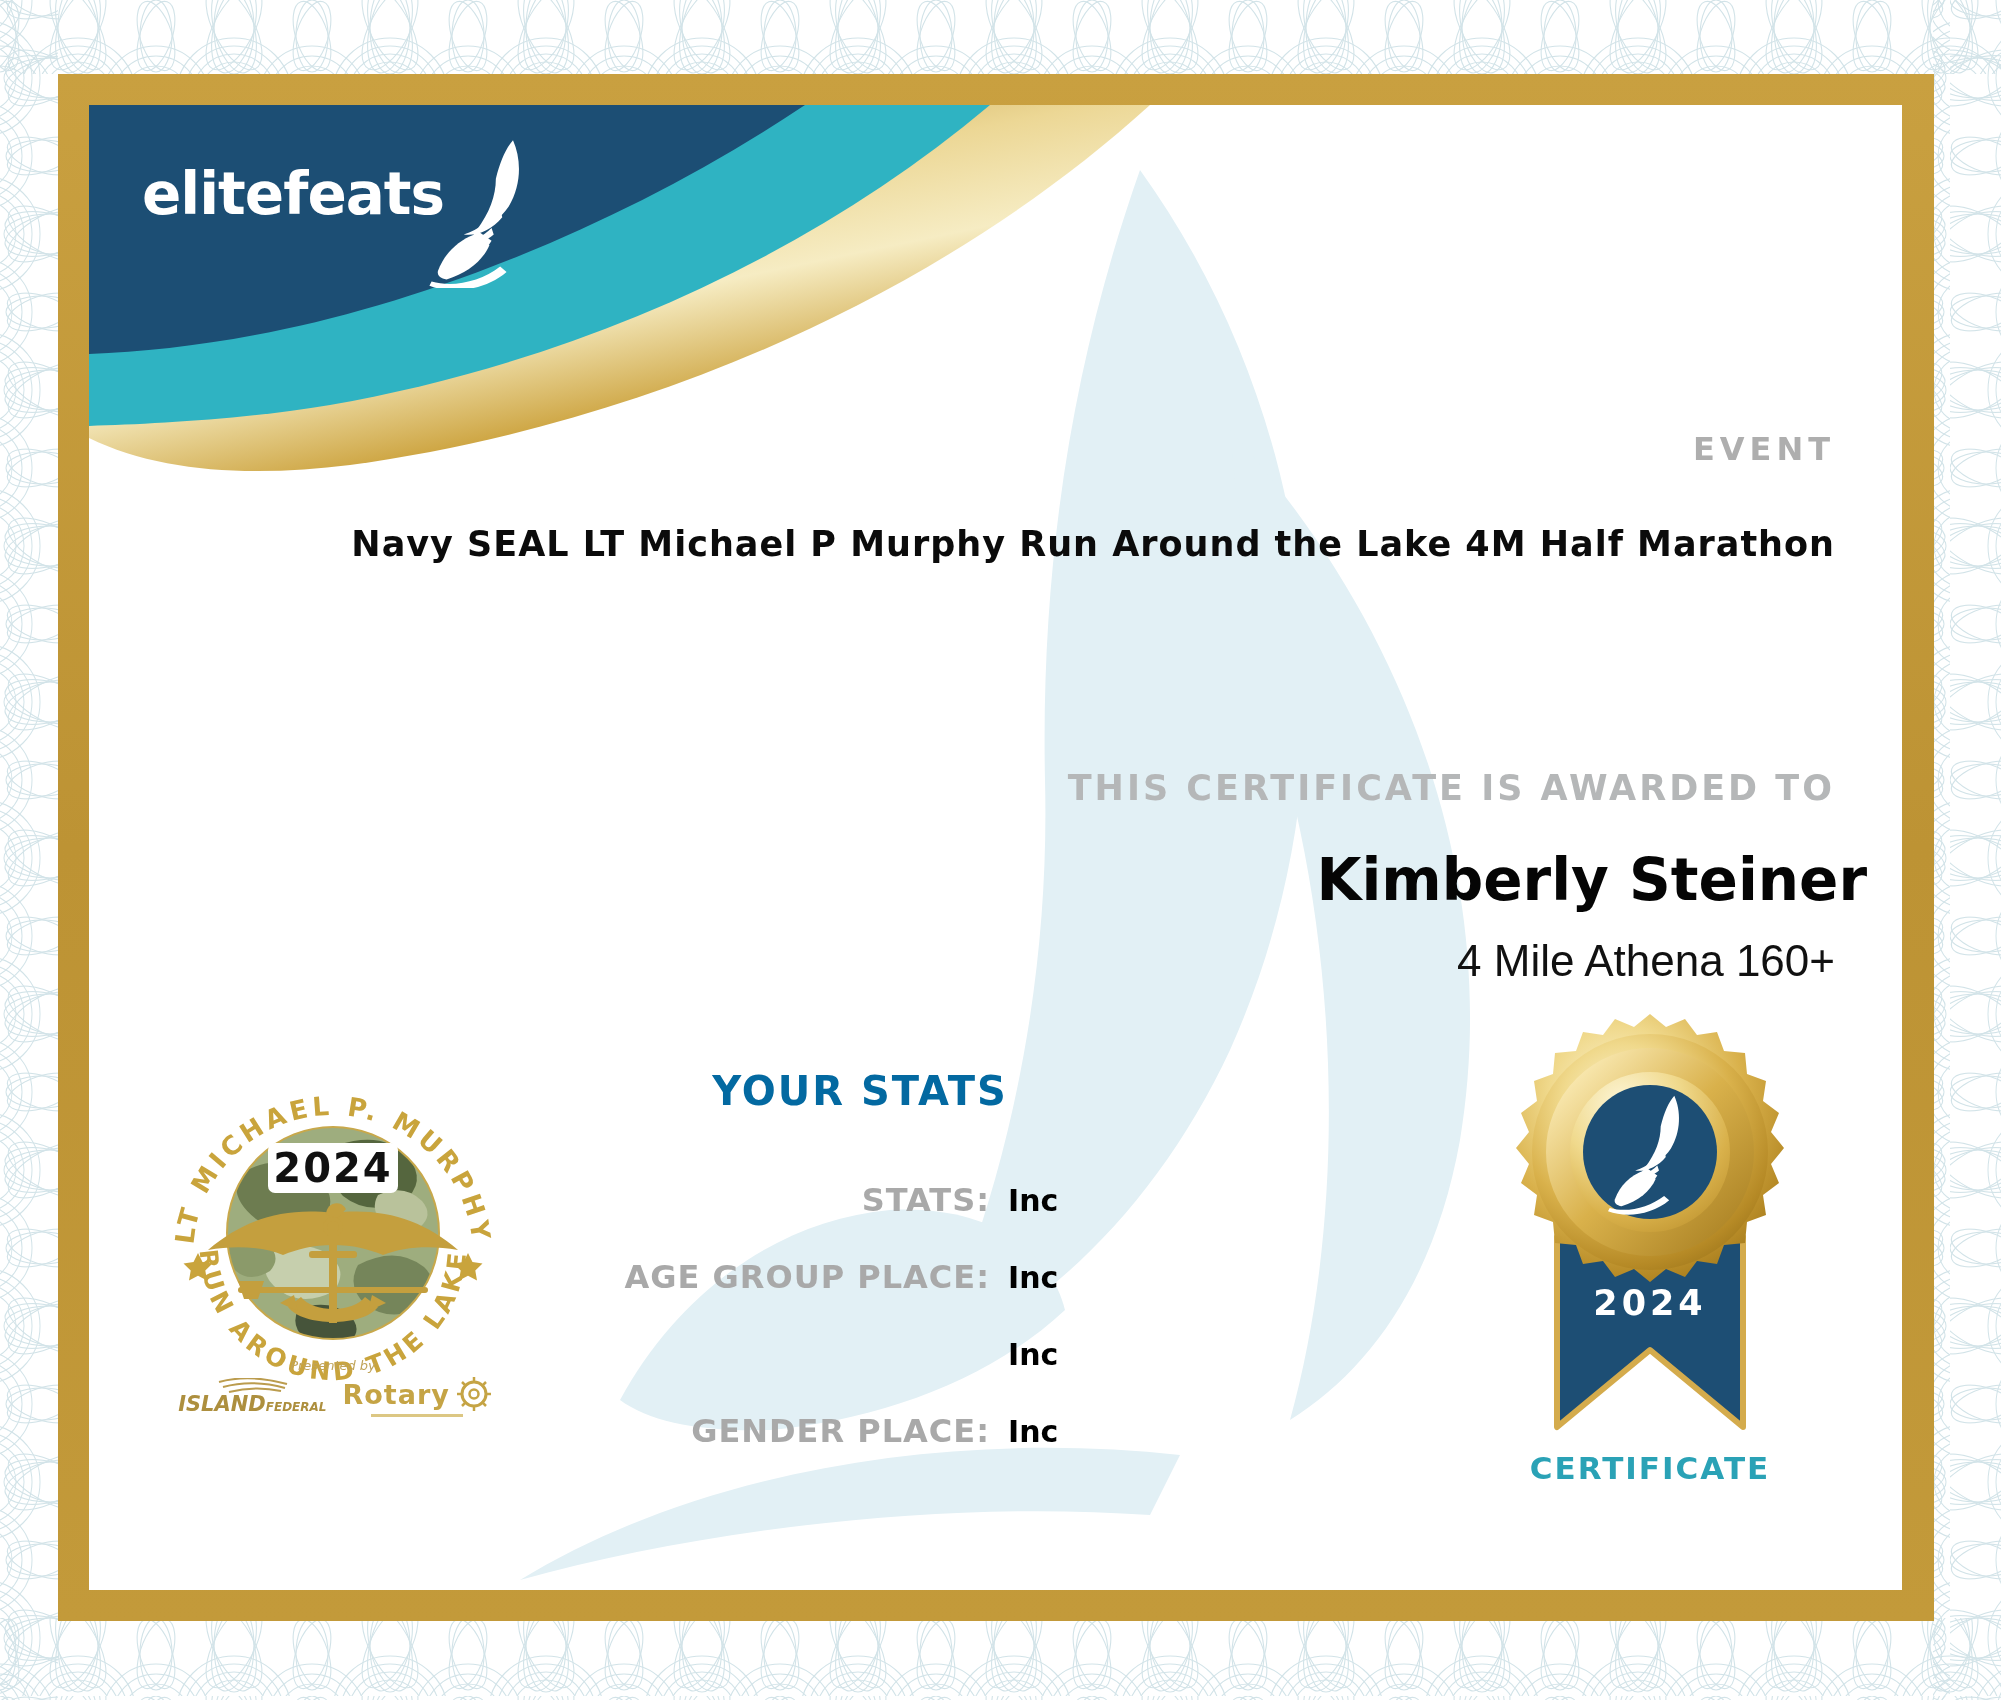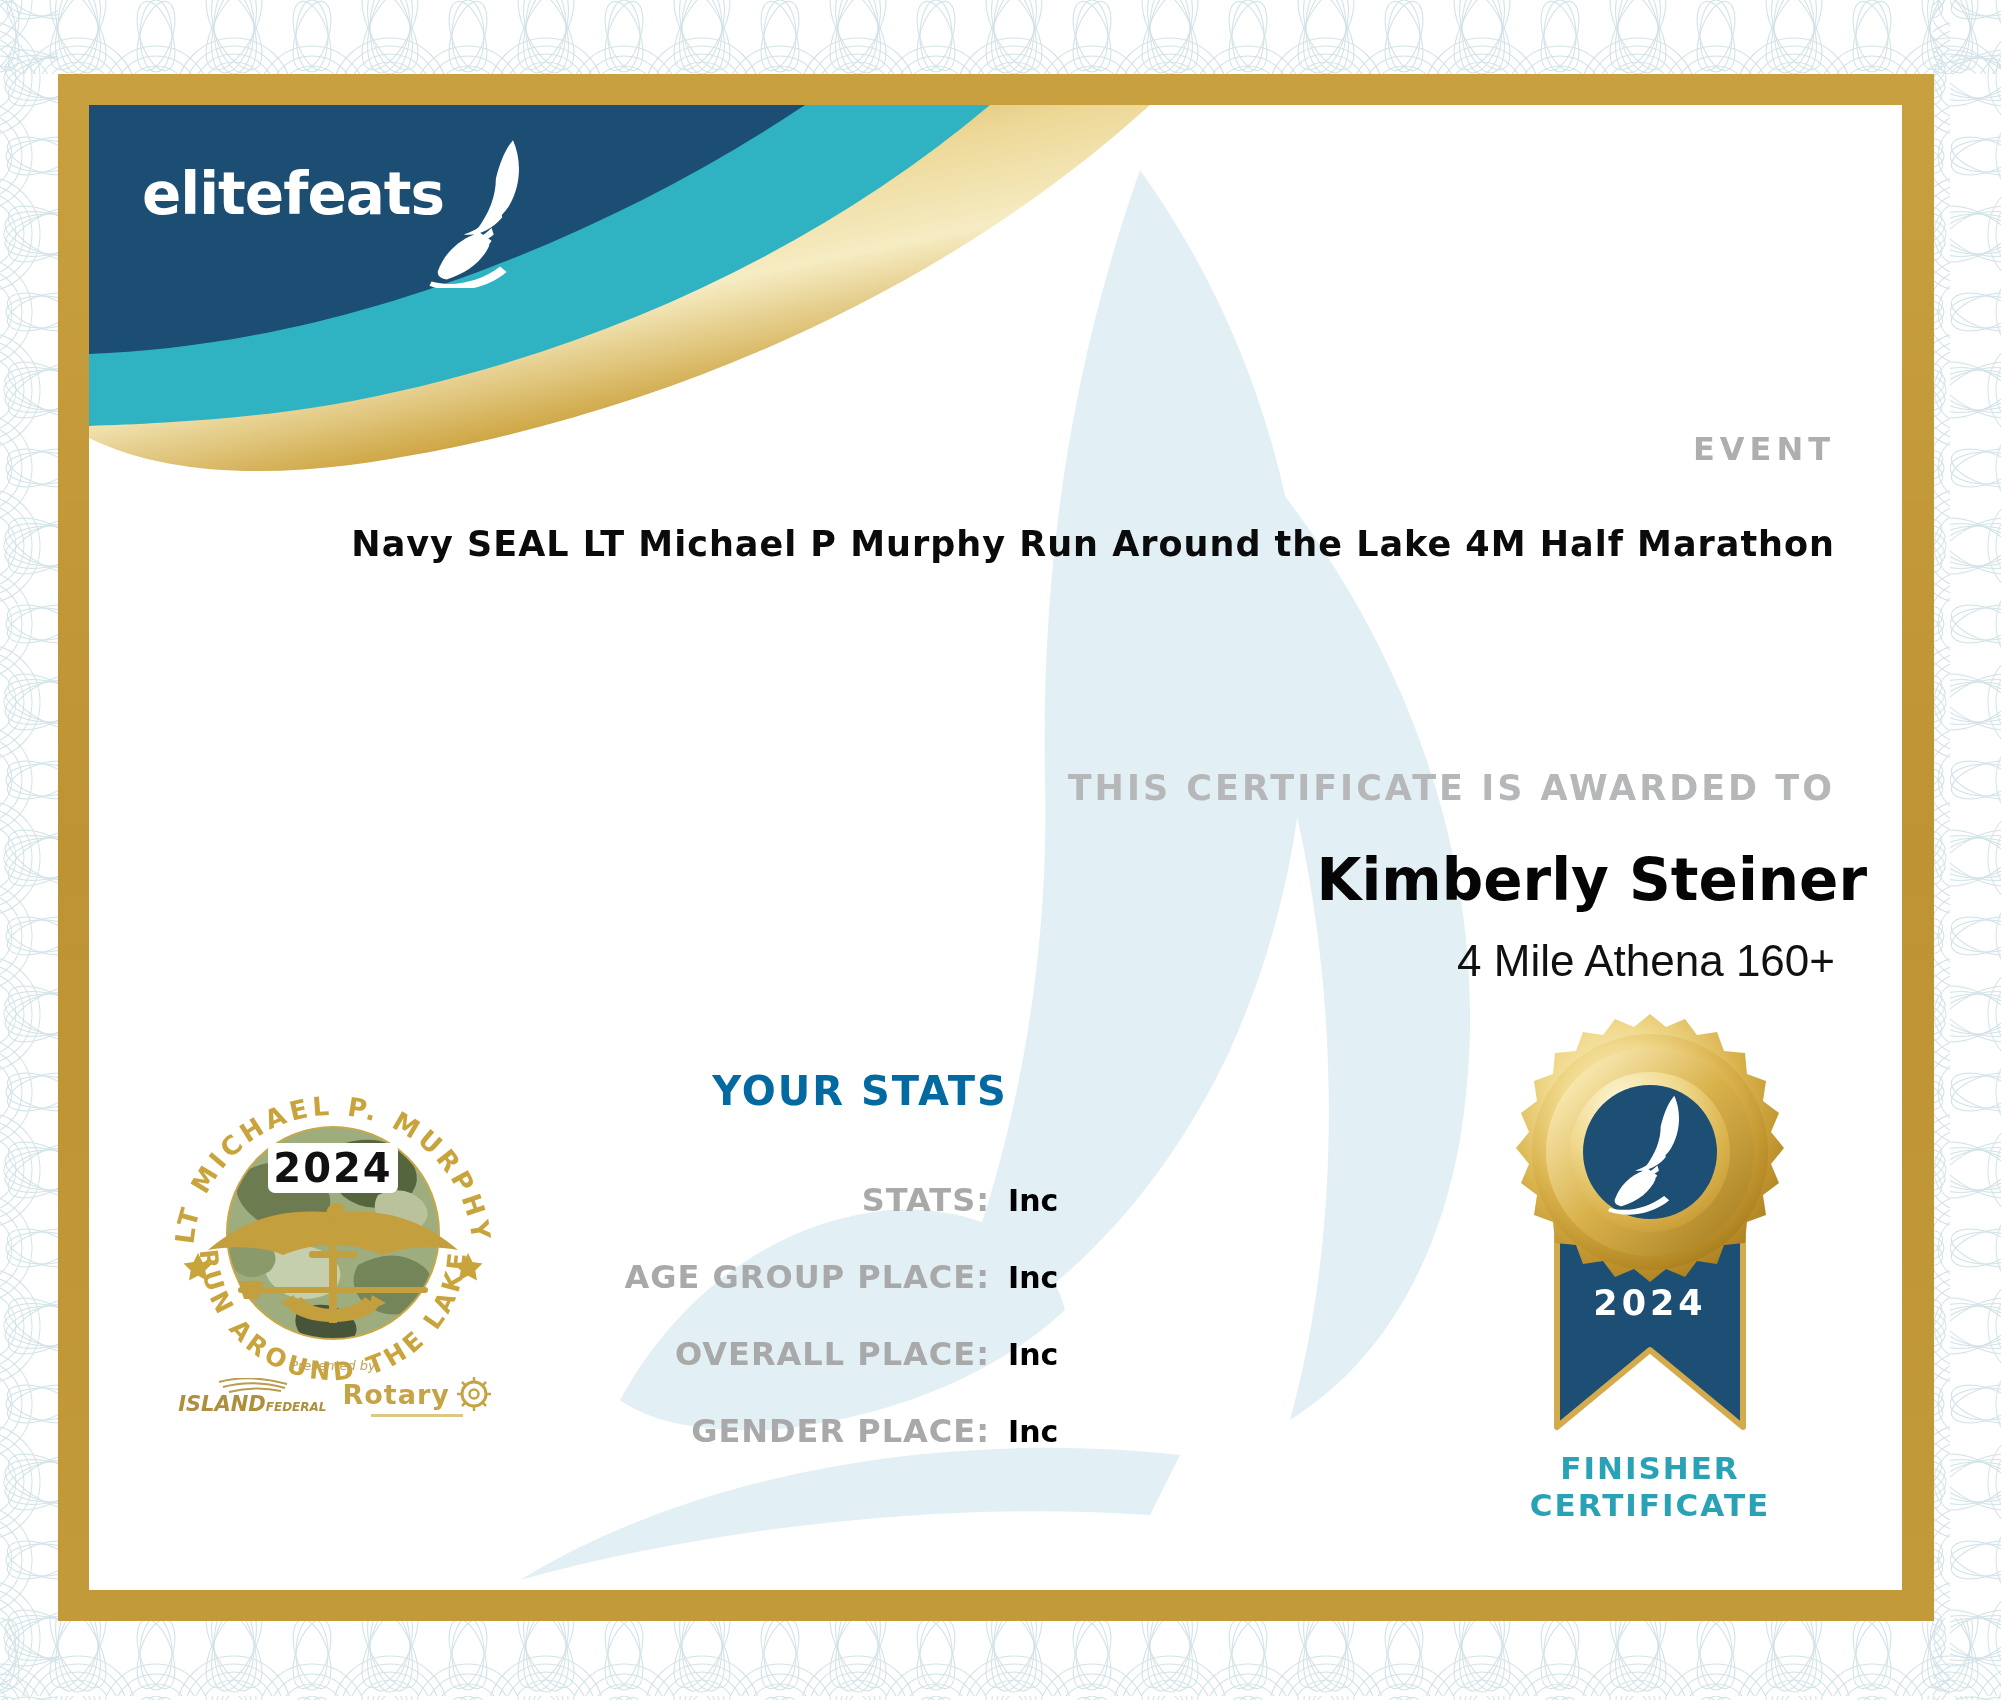--- a/index.html
+++ b/index.html
@@ -131,21 +131,20 @@
 
 <div class="stat-row" style="top:1178px;">
   <div class="stat-label">STATS:</div>
   <div class="stat-value">Inc</div>
 </div>
 <div class="stat-row" style="top:1255px;">
   <div class="stat-label">AGE GROUP PLACE:</div>
   <div class="stat-value">Inc</div>
 </div>
 <div class="stat-row" style="top:1332px;">
-  <div class="stat-label">OVERALL PLACE:</div>
   <div class="stat-value">Inc</div>
 </div>
 <div class="stat-row" style="top:1409px;">
   <div class="stat-label">GENDER PLACE:</div>
   <div class="stat-value">Inc</div>
 </div>
 
 <svg class="abs" style="left:168px;top:1055px" width="330" height="330" viewBox="0 0 330 330">
   <defs>
     <clipPath id="camoClip">
@@ -259,15 +258,14 @@
       <path d="M 66,62 C 58,76 46,86 32,90 C 44,92 58,86 68,74 C 67,70 66,66 66,62 Z"></path>
       <path d="M 58,84 C 50,92 40,97 30,99 C 40,101 52,97 60,90 Z"></path>
       <path d="M 44,86 L 58,96 L 50,108 L 36,98 Z"></path>
       <path d="M 8,124 C 14,108 26,96 42,90 L 56,100 C 50,114 36,126 16,132 C 10,131 7,128 8,124 Z"></path>
       <path d="M 2,134 C 22,140 48,134 66,120 L 72,125 C 52,142 22,146 0,138 Z"></path>
     </g>
   </g>
 </svg>
 
 <div class="abs finisher-caption" style="left:1450px;top:1450px;width:400px;">
-  <div>FINISHER</div>
   <div>CERTIFICATE</div>
 </div>
 
 </body></html>

